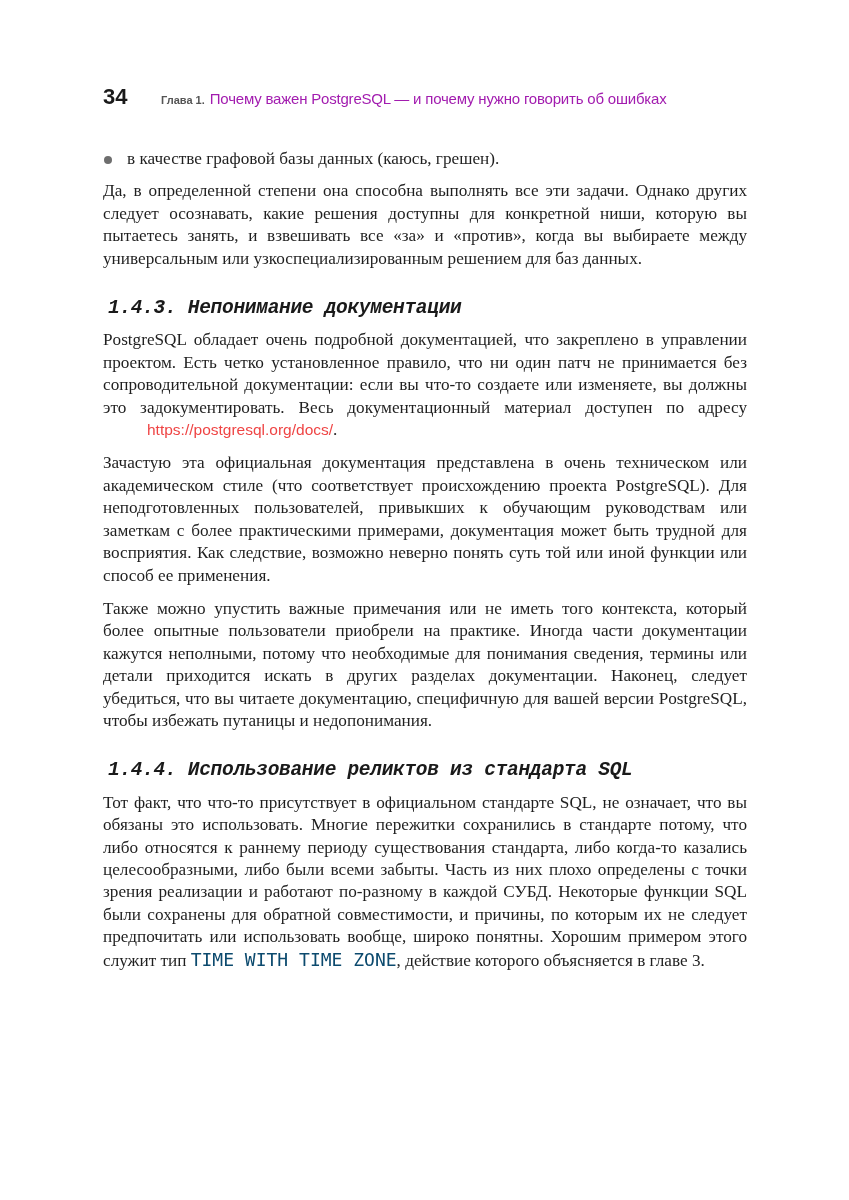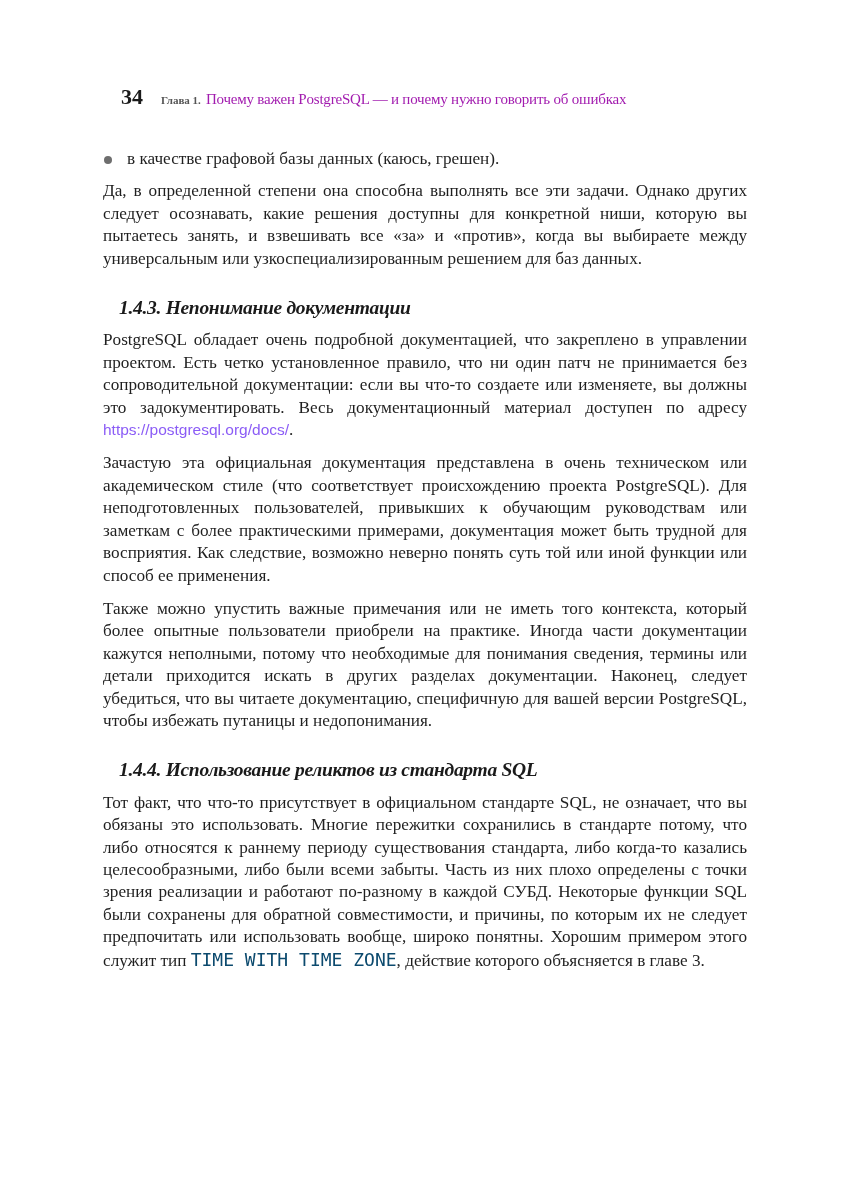--- a/index.html
+++ b/index.html
@@ -16,23 +16,22 @@
     }
     .page {
       position: absolute;
       left: 103px;
       top: 84px;
       width: 644px;
     }
     .running-head {
       display: flex;
       align-items: baseline;
-      font-family: Liberation Serif, serif;
+      font-family: Liberation Sans, sans-serif;
       height: 30px;
-      text-align: center;
     }
     .page-num {
       font-weight: bold;
       font-size: 22px;
       color: #1a1a1a;
       width: 58px;
     }
     .chapter-label {
       font-weight: bold;
       font-size: 11px;
@@ -68,32 +67,33 @@
       top: 8px;
       width: 8px;
       height: 8px;
       border-radius: 50%;
       background: #6e6e6e;
     }
     p {
       margin: 0 0 11px 0;
     }
     h2.section {
-      font-family: Liberation Serif, serif;
+      font-family: Liberation Mono, monospace;
       font-style: italic;
       font-weight: bold;
       font-size: 19.5px;
       color: #1a1a1a;
-      margin: 27px 0 10px 16px;
+      margin: 27px 0 10px 5px;
       letter-spacing: -0.3px;
     }
     .url {
       font-family: "Liberation Sans", sans-serif;
       font-size: 15.5px;
-      color: #8b5cf6;
+      color: #ef4444;
+      margin-left: 44px;
     }
     .code {
       font-family: "DejaVu Sans Mono", monospace;
       font-size: 18px;
       color: #0c4a6e;
     }
   </style>
 </head>
 <body>
 

